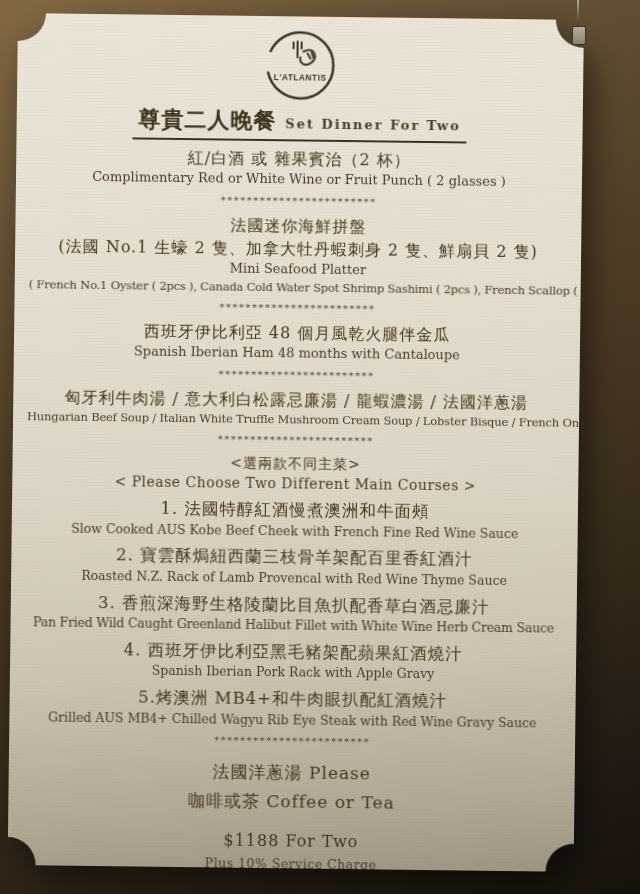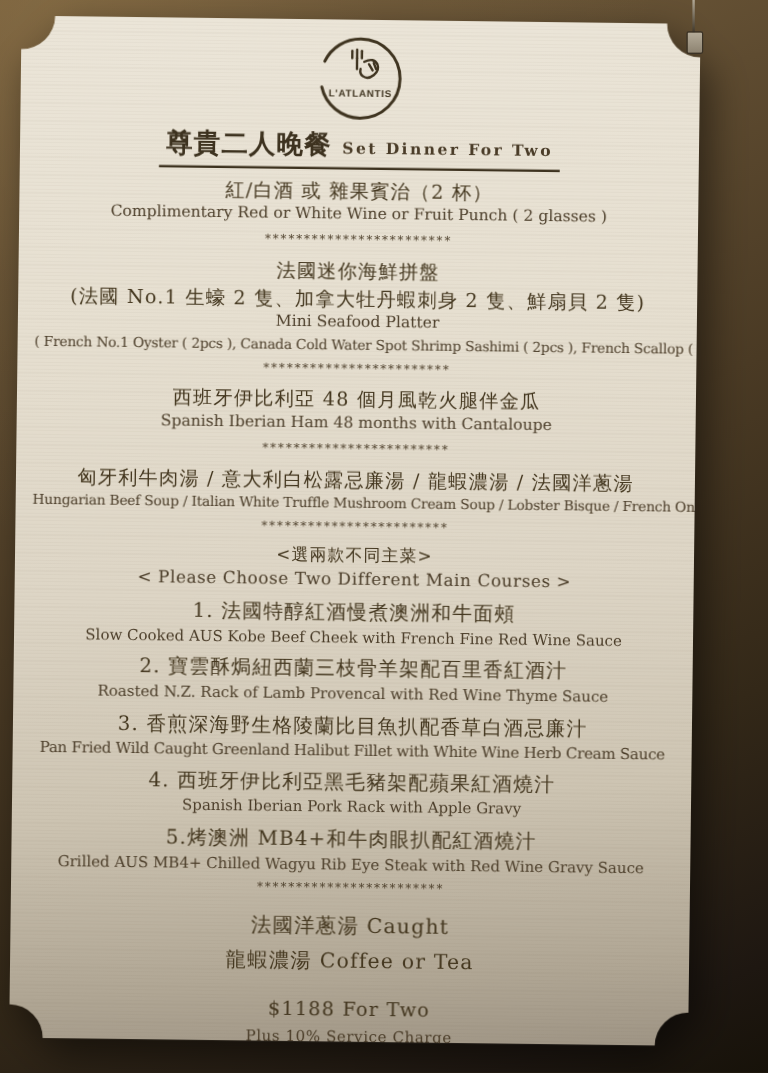--- a/index.html
+++ b/index.html
@@ -145,22 +145,22 @@
         <div class="en">Spanish Iberian Pork Rack with Apple Gravy</div>
       </div>
       <div class="main-item">
         <div class="zh">5.烤澳洲 MB4+和牛肉眼扒配紅酒燒汁</div>
         <div class="en">Grilled AUS MB4+ Chilled Wagyu Rib Eye Steak with Red Wine Gravy Sauce</div>
       </div>
       <div class="sep">************************</div>
 
       <div class="dessert-line">
         <span>法國洋蔥湯</span>
-        <span>Caught</span><br>
-        <span>龍蝦濃湯</span>
+        <span>Please</span><br>
+        <span>咖啡或茶</span>
         <span>Coffee or Tea</span>
       </div>
 
       <div class="price">$1188 For Two</div>
       <div class="price-note">Plus 10% Service Charge</div>
 
     </div>
   </div>
   <div class="clip"></div>
 </div>

